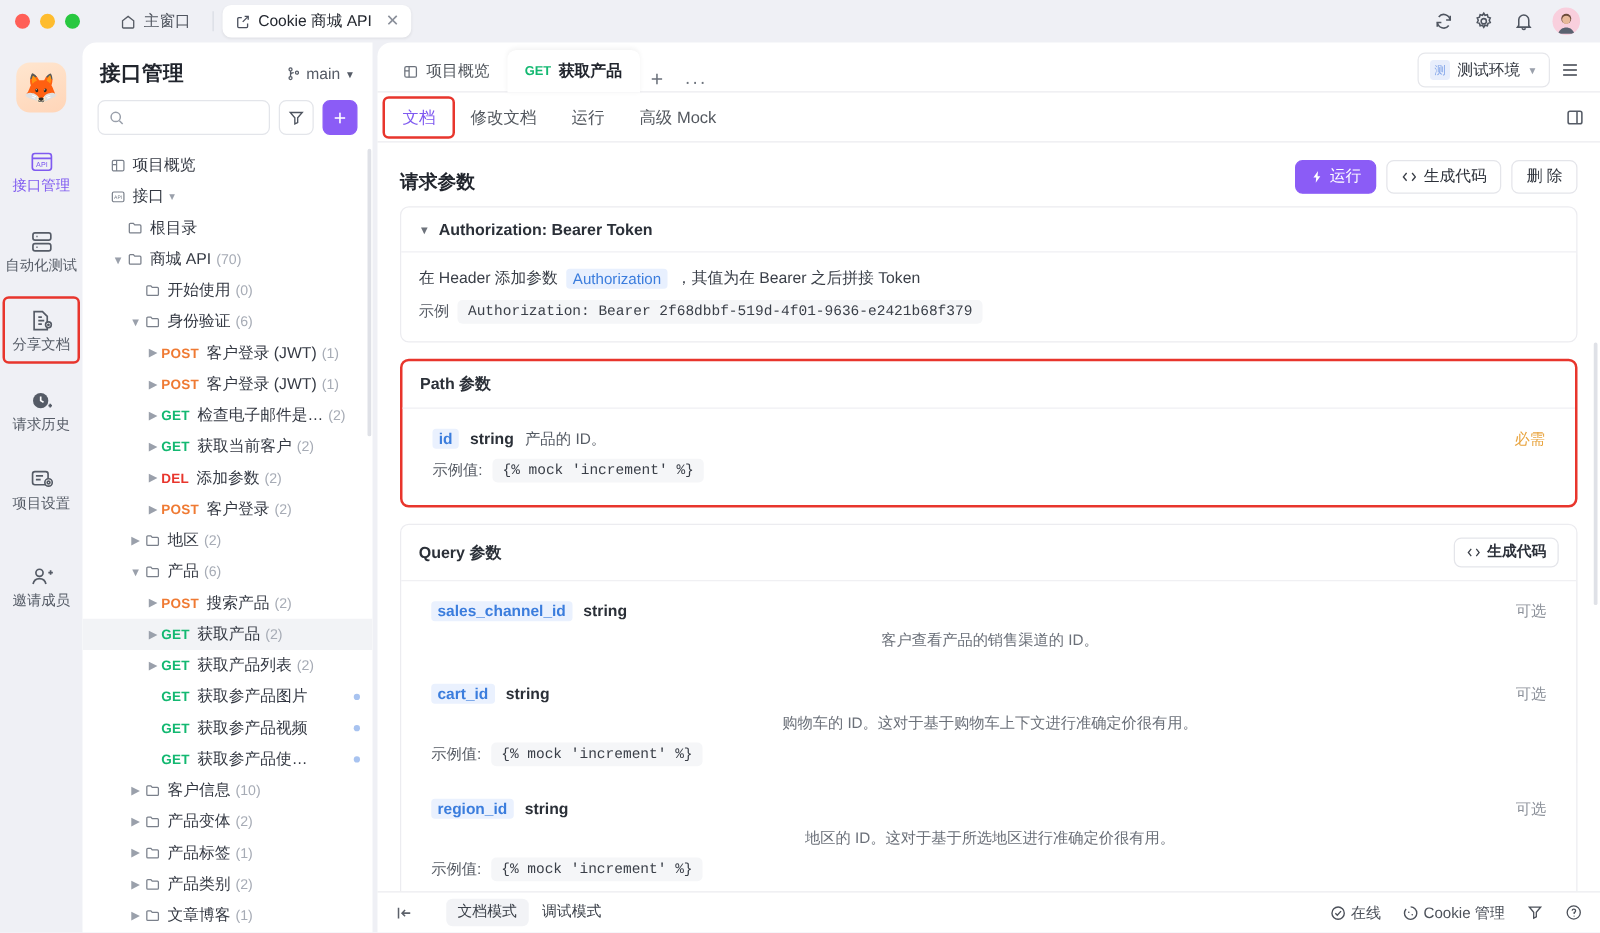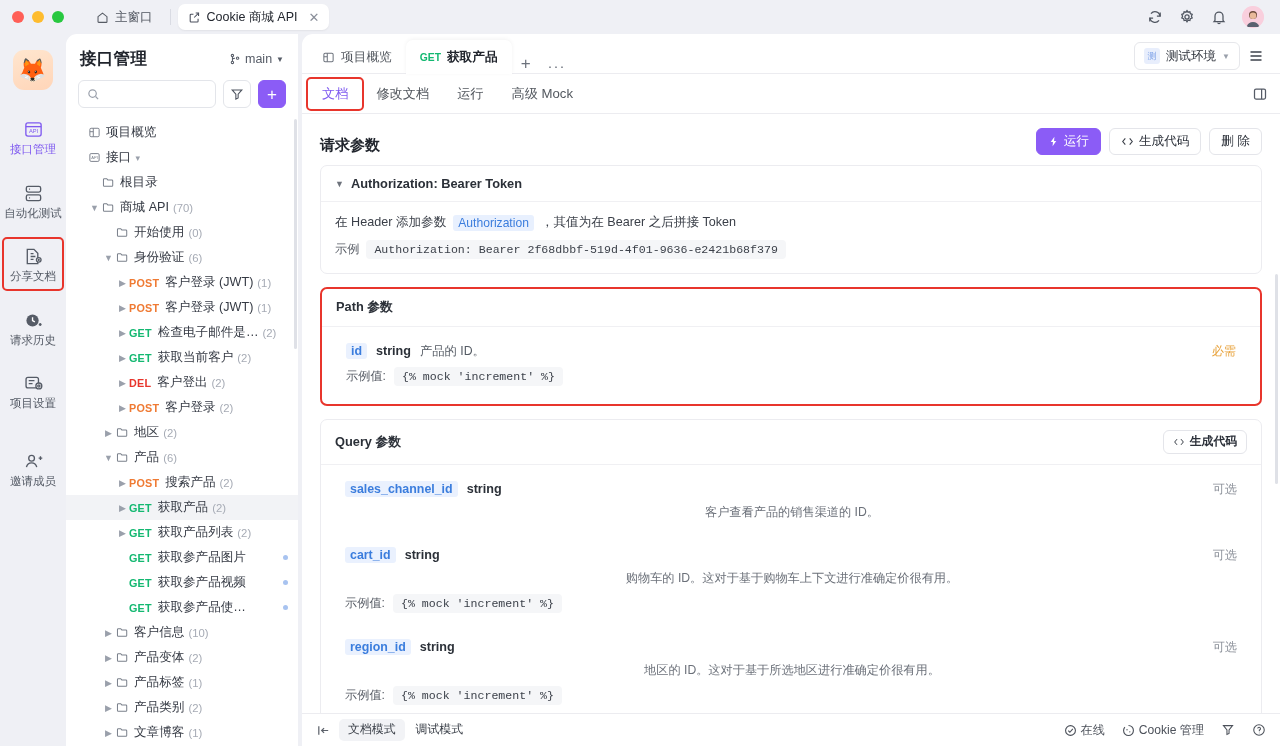--- a/index.html
+++ b/index.html
@@ -160,21 +160,21 @@
   .p-opt { margin-left: auto; font-size: 12.2px; color: #8b9099; }
   .p-sub { font-size: 12.2px; color: #6b7079; margin: 6px 0 0 2px; }
   .p-ex { display: flex; align-items: center; gap: 8px; margin-top: 7px; }
   .p-block { margin: 0 0 20px 0; }
 
   .main-scroll { position: absolute; right: 2px; top: 160px; width: 3px; height: 210px; background: #dfe1e7; border-radius: 2px; }
 
   
   .footer {
     height: 33px; border-top: 1px solid #ececf0; display: flex; align-items: center;
-    padding: 16px 14px; gap: 8px;
+    padding: 16px 14px; gap: 26px;
   }
   .f-ico { color: #5c616a; display: flex; align-items: center; }
   .mode-group { display: flex; gap: 2px; }
   .mode {
     font-size: 11.9px; color: #3b4049; padding: 3px 9px; border-radius: 5px;
   }
   .mode.active { background: #f2f3f6; }
   .f-right { margin-left: auto; display: flex; align-items: center; gap: 17px; font-size: 12.1px; color: #4c515a; }
   .f-item { display: flex; align-items: center; gap: 4px; }
   svg { display: block; }
@@ -434,21 +434,21 @@
         </div>
         <div class="t-row">
           <span class="t-caret" style="margin-left: 50px;">▶</span>
           <span class="verb v-get">GET</span>
           <span class="t-label">获取当前客户</span>
           <span class="t-count">(2)</span>
         </div>
         <div class="t-row">
           <span class="t-caret" style="margin-left: 50px;">▶</span>
           <span class="verb v-del">DEL</span>
-          <span class="t-label">客户登出</span>
+          <span class="t-label">添加参数</span>
           <span class="t-count">(2)</span>
         </div>
         <div class="t-row">
           <span class="t-caret" style="margin-left: 50px;">▶</span>
           <span class="verb v-post">POST</span>
           <span class="t-label">客户登录</span>
           <span class="t-count">(2)</span>
         </div>
         <div class="t-row">
           <span class="t-caret" style="margin-left: 36px;">▶</span>

